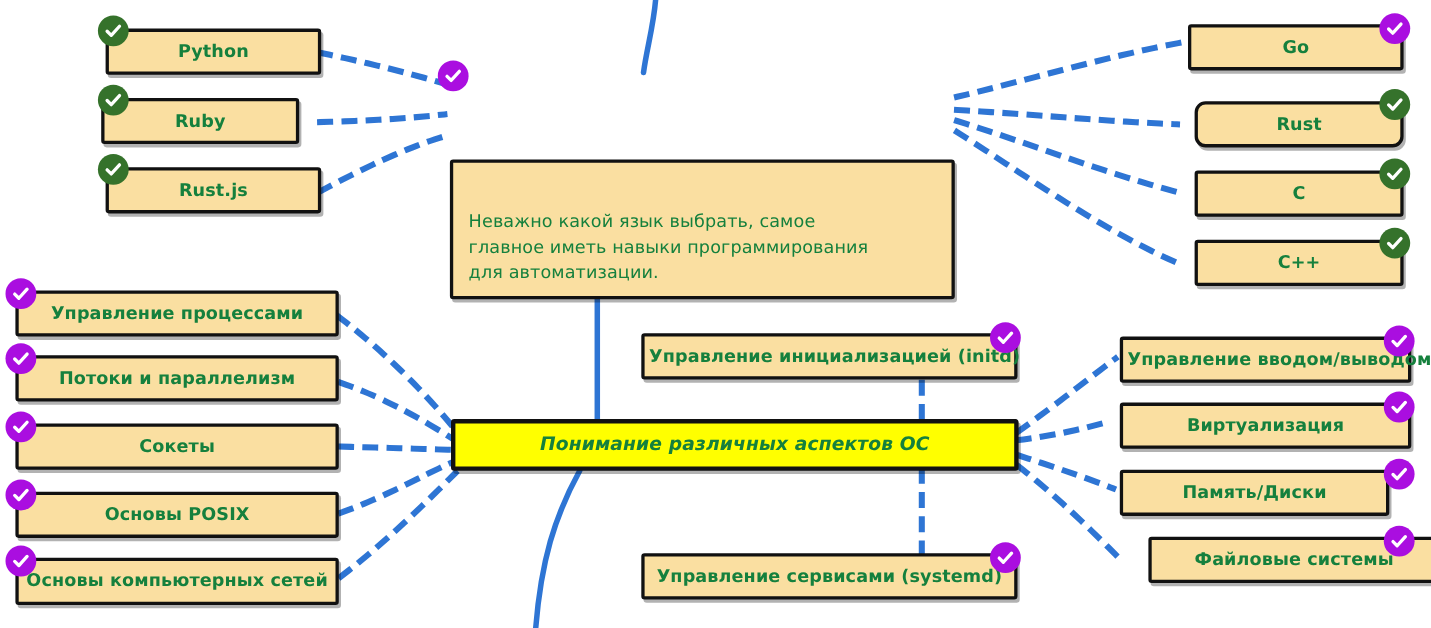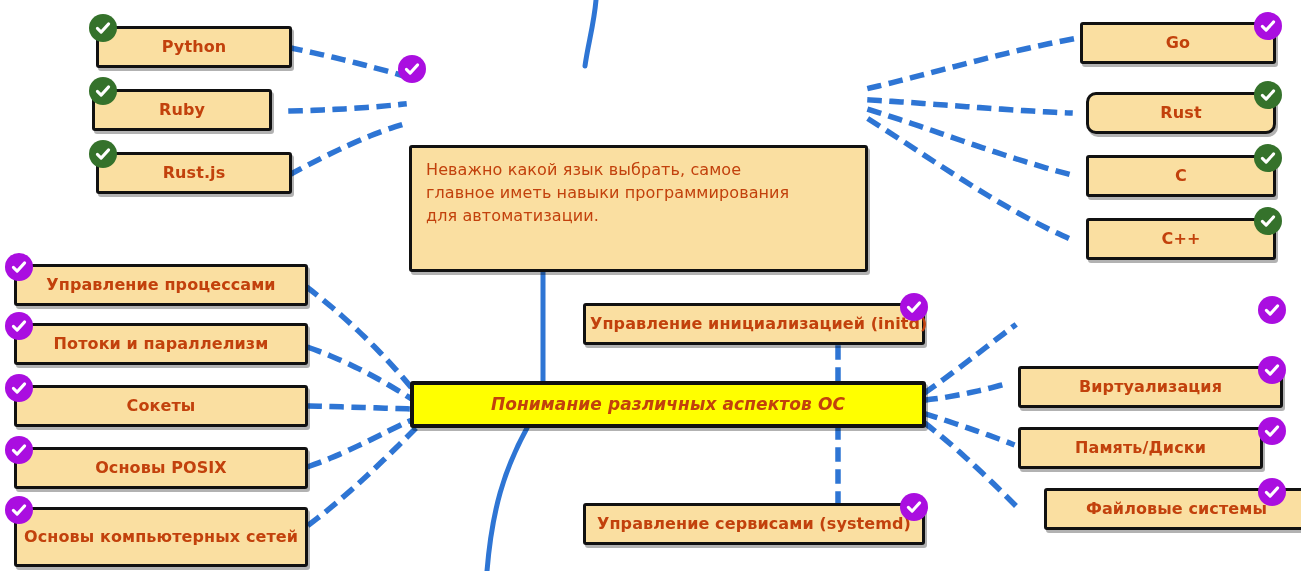--- a/index.html
+++ b/index.html
@@ -29,21 +29,21 @@
     border: 3px solid #111111;
     border-radius: 3px;
     display: flex;
     align-items: center;
     box-shadow: 2px 3px 0 rgba(0,0,0,0.30);
   }
   .node .label {
     width: 100%;
     text-align: center;
     font-weight: bold;
-    color: #c2410c;
+    color: #15803d;
     letter-spacing: 0.1px;
     line-height: 1.15;
     padding: 0 4px;
     box-sizing: border-box;
     white-space: nowrap;
   }
   .node.topic {
     background: #ffff00;
     border-width: 4px;
   }
@@ -54,21 +54,21 @@
     background: #fadfa1;
   }
   .node.leaf .label {
     font-size: 16px;
   }
   .node.leaf.small .label {
     font-size: 16px;
   }
   .node.note {
     background: #fadfa1;
-    align-items: flex-start;
+    align-items: flex-end;
   }
   .node.note .label {
     text-align: left;
     font-weight: normal;
     font-size: 16px;
     line-height: 1.45;
     white-space: pre-line;
     padding: 10px 14px;
   }
   .badge {
@@ -222,21 +222,21 @@
 
   <div class="node leaf small" style="left:14px; top:447px; width:294px; height:42px;">
     <span class="label">Основы POSIX</span>
   </div>
   <div class="badge purple" style="left:5px; top:436px;">
     <svg width="18" height="18" viewBox="0 0 24 24" aria-hidden="true">
         <path d="M4.5 12.5l5 5 10-11" fill="none" stroke="#ffffff" stroke-width="4" stroke-linecap="round" stroke-linejoin="round"></path>
       </svg>
   </div>
 
-  <div class="node leaf small" style="left:14px; top:507px; width:294px; height:60px;">
+  <div class="node leaf small" style="left:14px; top:507px; width:294px; height:43px;">
     <span class="label">Основы компьютерных сетей</span>
   </div>
   <div class="badge purple" style="left:5px; top:496px;">
     <svg width="18" height="18" viewBox="0 0 24 24" aria-hidden="true">
         <path d="M4.5 12.5l5 5 10-11" fill="none" stroke="#ffffff" stroke-width="4" stroke-linecap="round" stroke-linejoin="round"></path>
       </svg>
   </div>
 
   <div class="node topic" style="left:410px; top:381px; width:516px; height:47px;font-style:italic;">
     <span class="label">Понимание различных аспектов ОС</span>
@@ -253,20 +253,23 @@
 
   <div class="node leaf small" style="left:583px; top:503px; width:342px; height:42px;">
     <span class="label">Управление сервисами (systemd)</span>
   </div>
   <div class="badge purple" style="left:900px; top:493px;">
     <svg width="18" height="18" viewBox="0 0 24 24" aria-hidden="true">
         <path d="M4.5 12.5l5 5 10-11" fill="none" stroke="#ffffff" stroke-width="4" stroke-linecap="round" stroke-linejoin="round"></path>
       </svg>
   </div>
 
+  <div class="node leaf small" style="left:1018px; top:306px; width:265px; height:42px;">
+    <span class="label">Управление вводом/выводом</span>
+  </div>
   <div class="badge purple" style="left:1258px; top:296px;">
     <svg width="18" height="18" viewBox="0 0 24 24" aria-hidden="true">
         <path d="M4.5 12.5l5 5 10-11" fill="none" stroke="#ffffff" stroke-width="4" stroke-linecap="round" stroke-linejoin="round"></path>
       </svg>
   </div>
 
   <div class="node leaf small" style="left:1018px; top:366px; width:265px; height:42px;justify-content:center;">
     <span class="label">Виртуализация</span>
   </div>
   <div class="badge purple" style="left:1258px; top:356px;">

